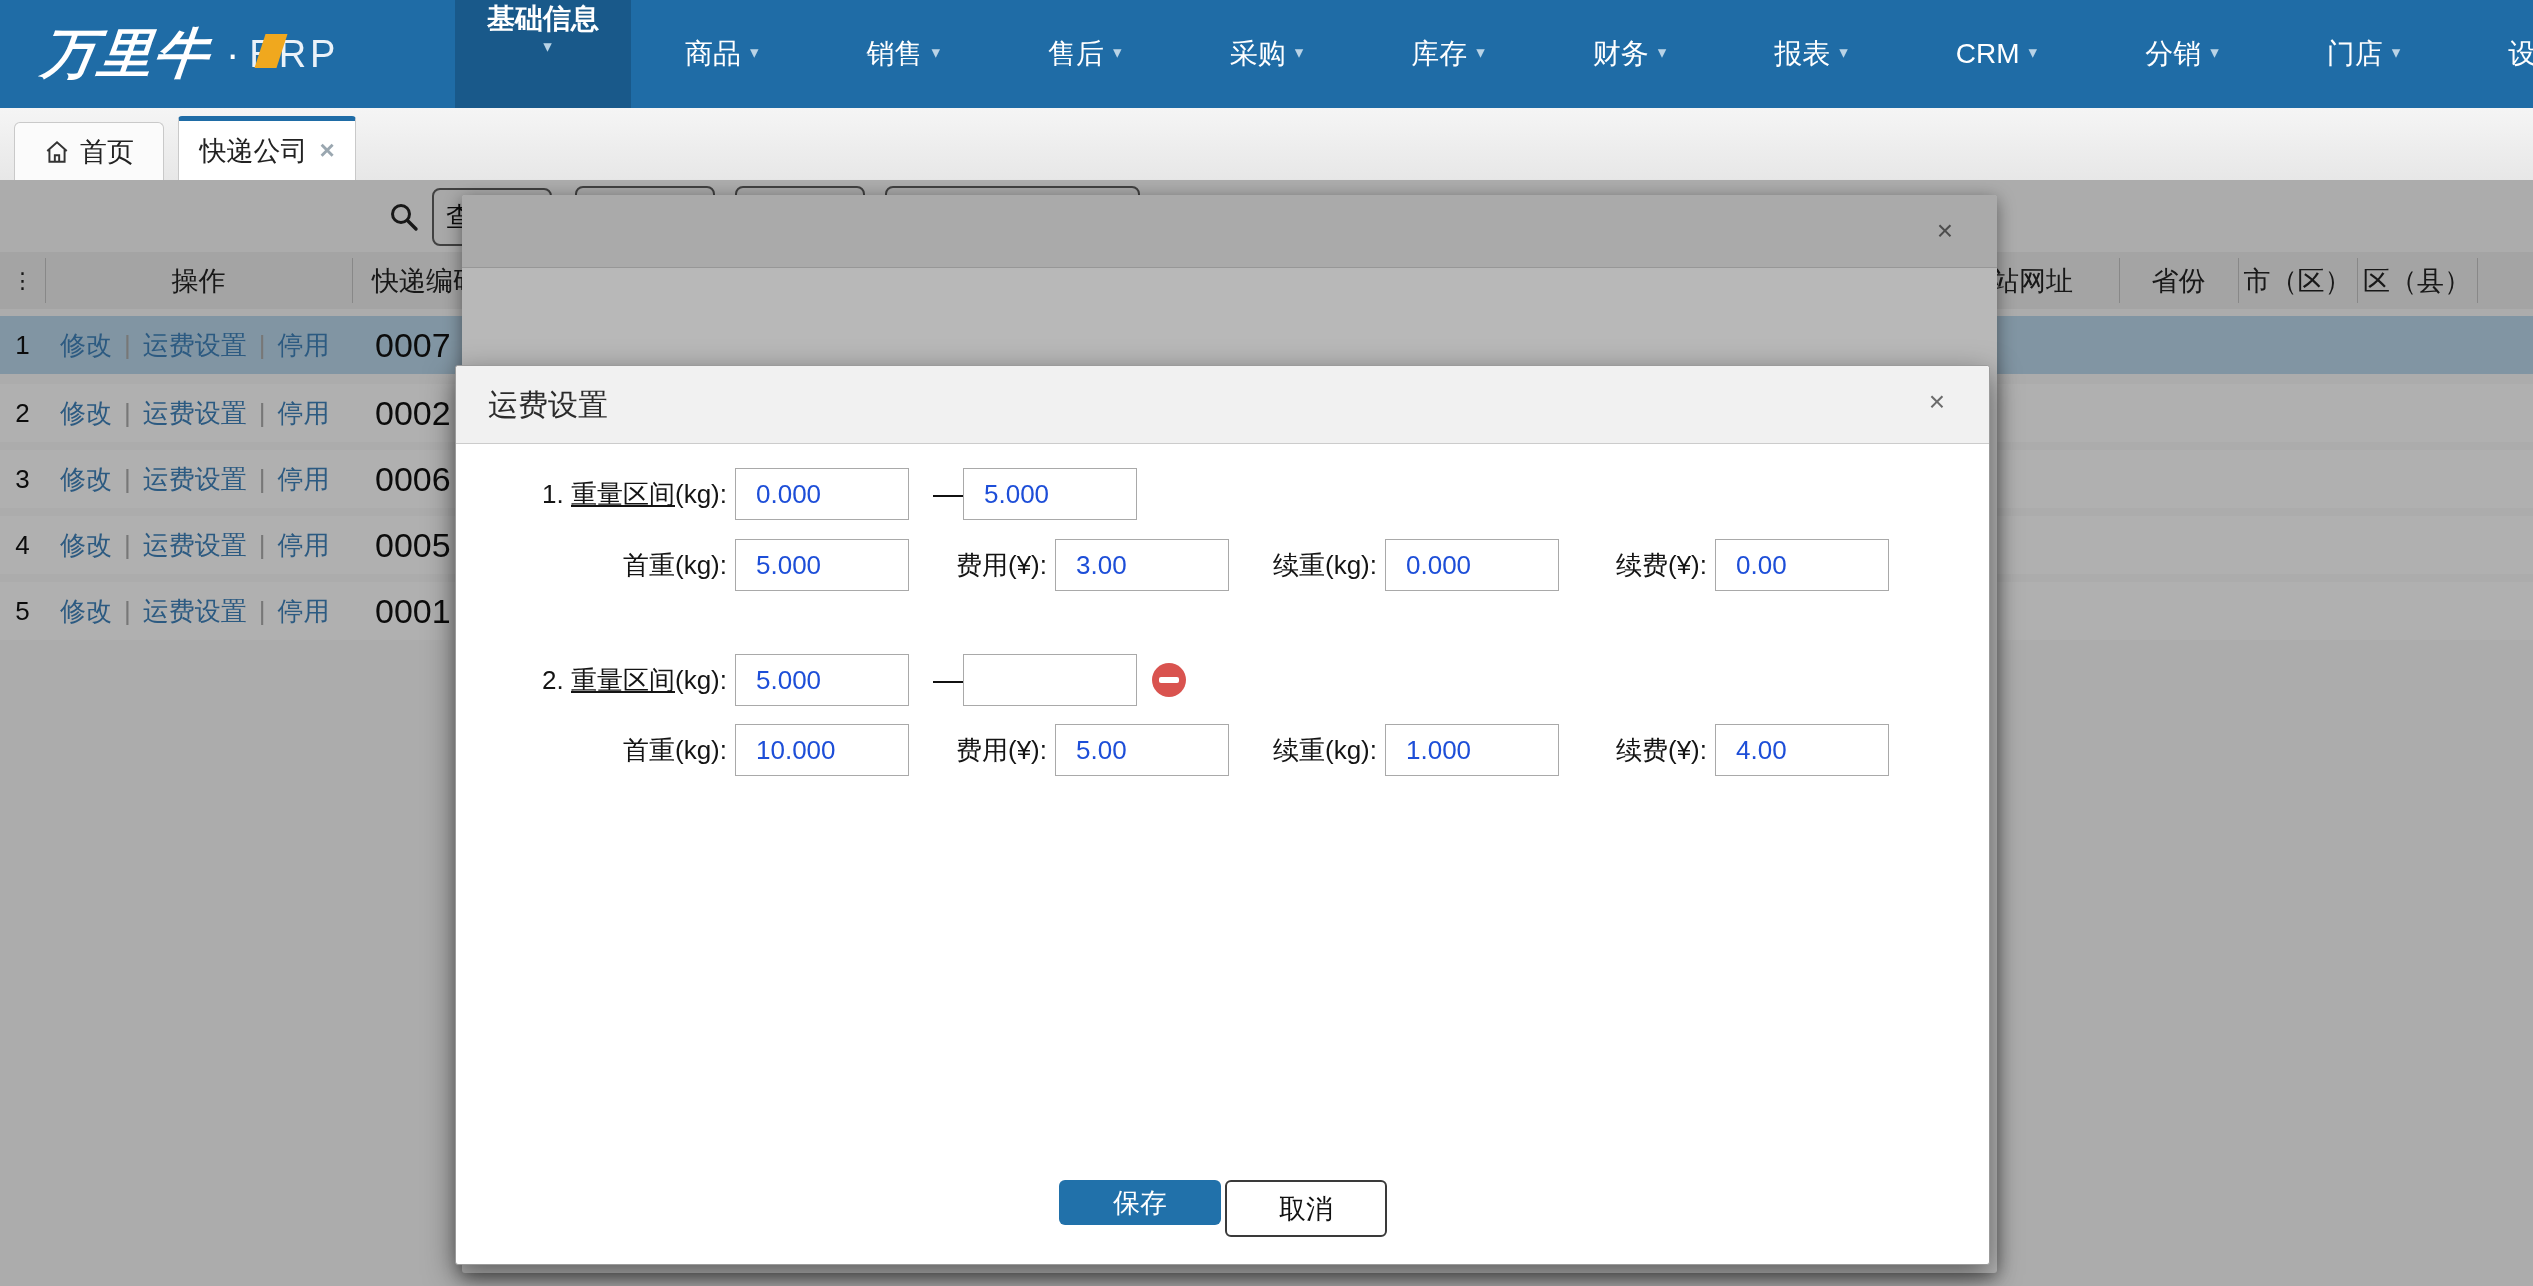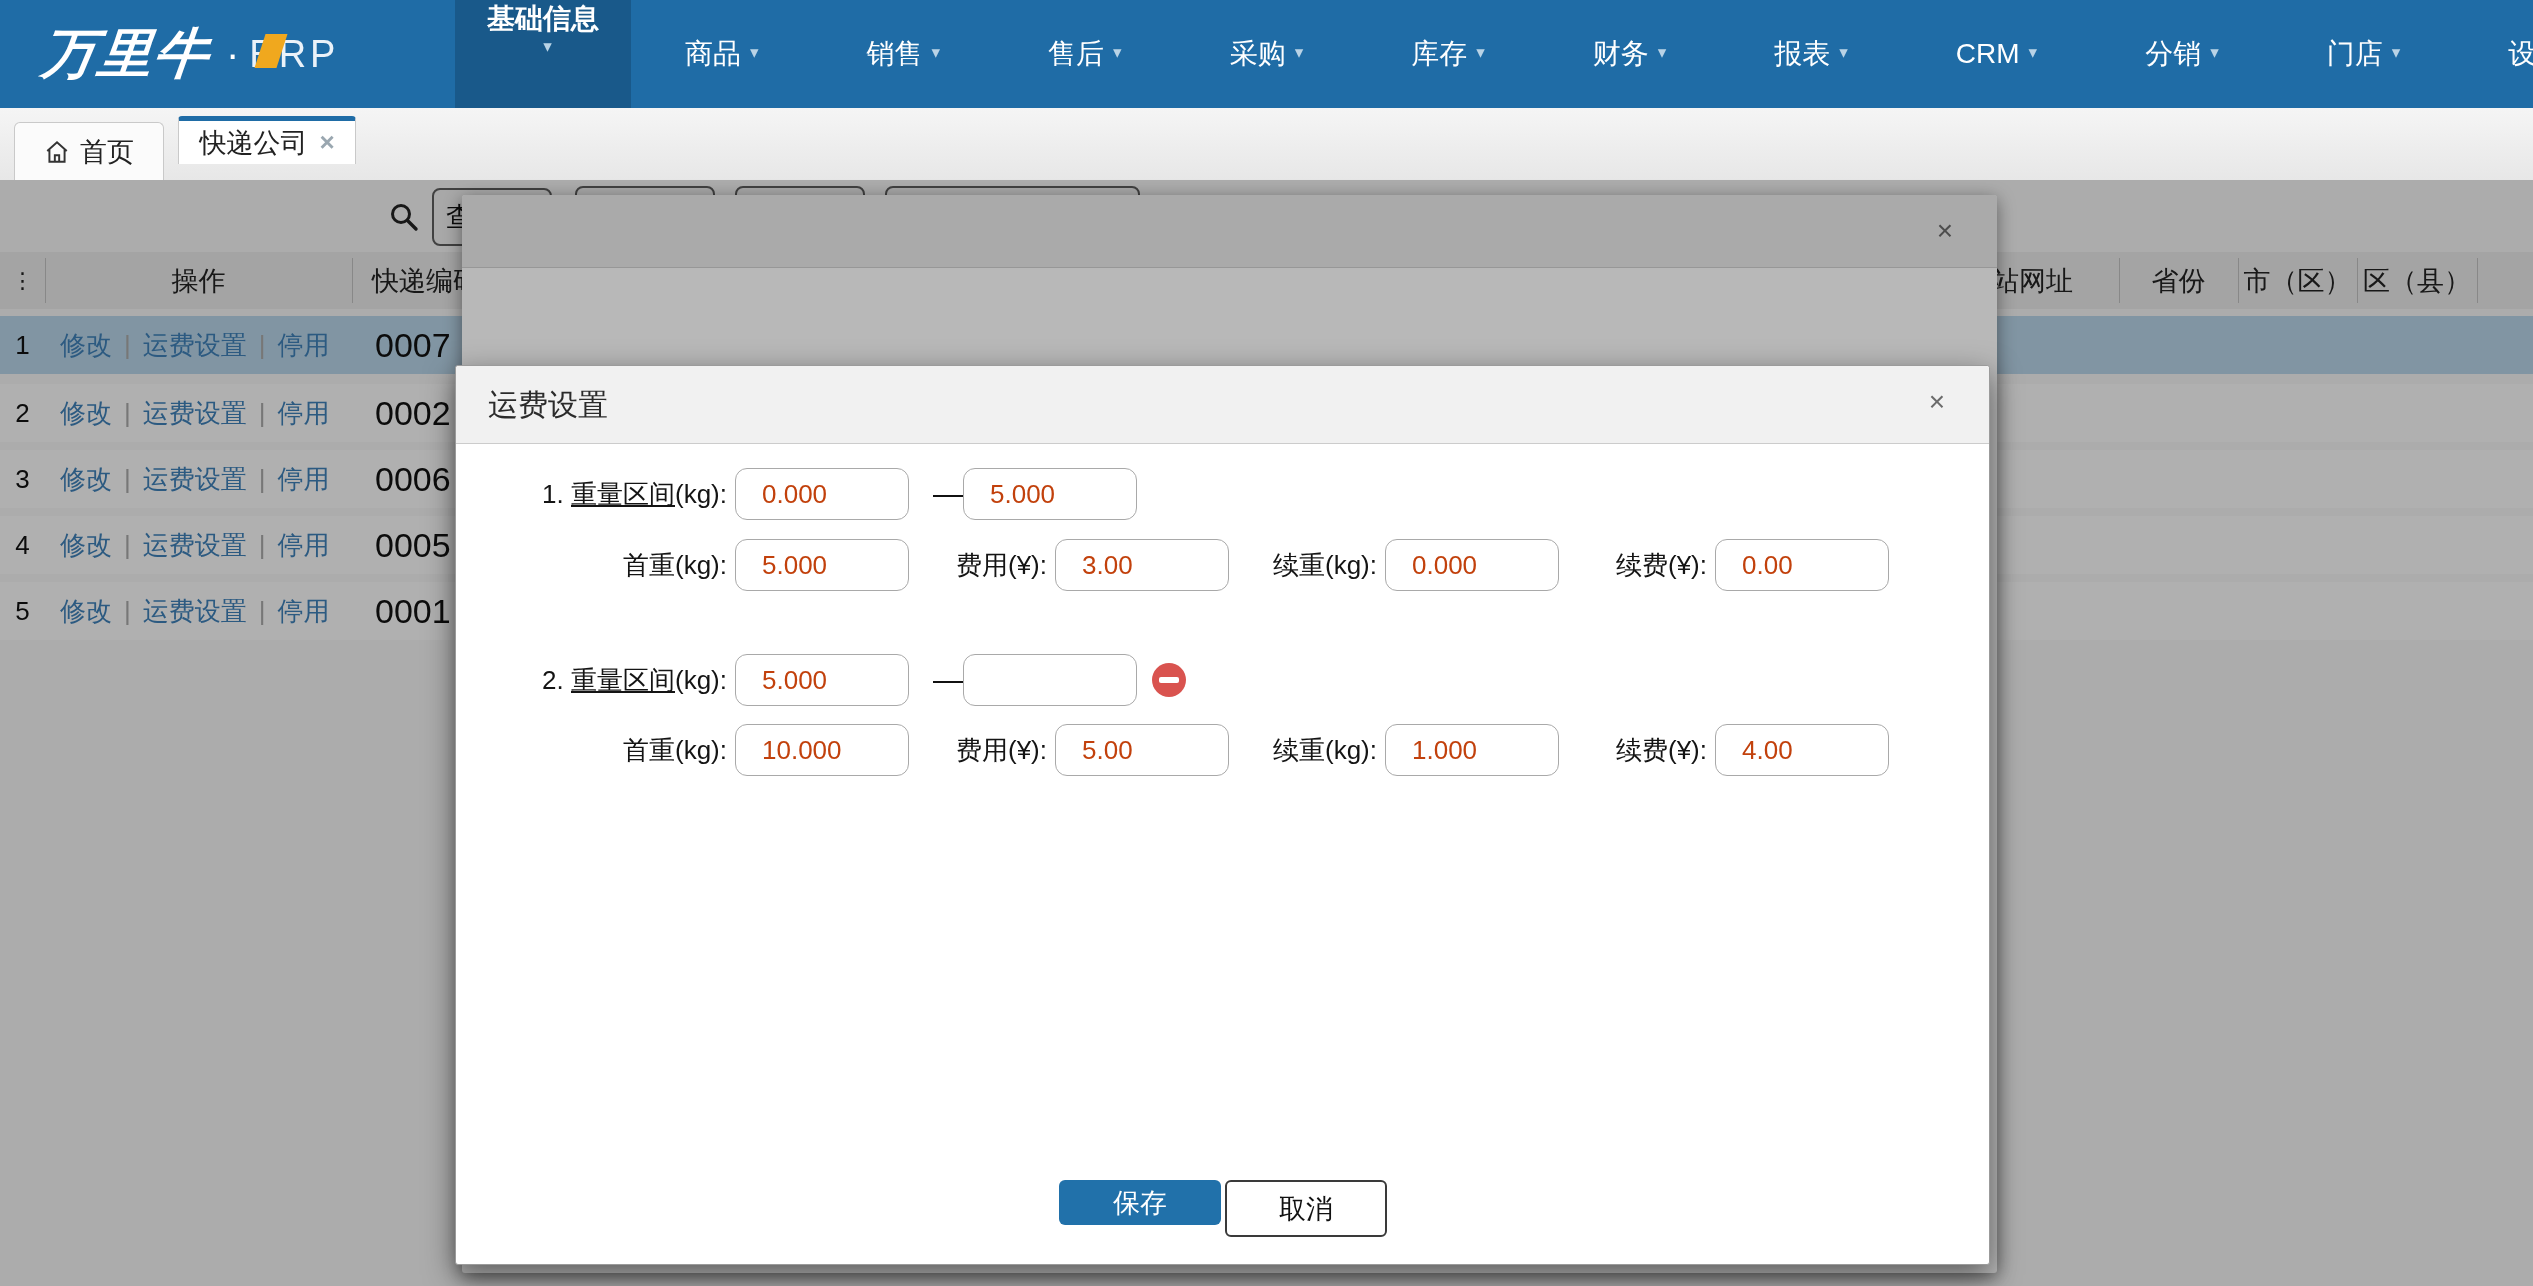--- a/index.html
+++ b/index.html
@@ -13,21 +13,21 @@
   .logo-dot{color:#fff;font-size:40px;margin:0 10px 0 16px;}
   .logo-erp{color:#eaf2f9;font-size:38px;letter-spacing:4px;font-weight:300;}
   .navitems{position:absolute;left:455px;top:0;height:108px;display:flex;}
   .nav-item{height:108px;display:flex;align-items:center;padding:0 54px;color:#fff;font-size:28px;cursor:pointer;white-space:nowrap;}
   .nav-item.active{background:var(--nav-active-bg);font-weight:bold;padding:0 32px;flex-direction:column;}
   .caret{font-size:17px;color:#b9d3e6;margin-left:9px;transform:translateY(-2px);}
   
   .tabbar{position:absolute;left:0;top:108px;width:2533px;height:72px;background:linear-gradient(#f5f5f5,#e7e7e7);}
   .tab{position:absolute;display:flex;align-items:center;justify-content:center;gap:10px;font-size:27px;color:#222;cursor:pointer;box-sizing:border-box;}
   .tab-home{left:14px;top:14px;width:150px;height:58px;background:#fbfbfb;border:1px solid #c9c9c9;border-bottom:none;border-radius:6px 6px 0 0;}
-  .tab-active{left:178px;top:8px;width:178px;height:48px;background:#ffffff;border:1px solid #c9c9c9;border-bottom:none;border-top:5px solid var(--tab-accent);border-radius:4px 4px 0 0;}
+  .tab-active{left:178px;top:8px;width:178px;height:64px;background:#ffffff;border:1px solid #c9c9c9;border-bottom:none;border-top:5px solid var(--tab-accent);border-radius:4px 4px 0 0;}
   .tab-close{color:#9aa7b0;font-size:26px;font-weight:bold;margin-left:2px;cursor:pointer;}
   
   .content{position:absolute;left:0;top:180px;width:2533px;height:1106px;background:#efefef;}
   .searchbox{position:absolute;left:16px;top:8px;width:412px;height:58px;box-sizing:border-box;border:2px solid #7a7a7a;border-radius:8px;background:#f6f6f6;font-size:25px;font-style:italic;color:#555;padding:0 56px 0 14px;outline:none;}
   .searchbox::placeholder{color:#777;font-style:italic;}
   .search-ic{position:absolute;left:388px;top:21px;width:32px;height:32px;}
   .toolbtn{position:absolute;top:8px;height:58px;box-sizing:border-box;border:2px solid #5a5a5a;border-radius:8px;background:#e9e9e9;font-size:27px;color:#111;display:flex;align-items:center;padding:0 12px;}
   .thead{position:absolute;left:0;top:72px;width:2533px;height:57px;background:#e3e3e3;}
   .th{position:absolute;top:0;height:57px;display:flex;align-items:center;justify-content:center;font-size:27px;color:#222;}
   .th-div{position:absolute;top:6px;width:1px;height:45px;background:#bdbdbd;}
@@ -49,21 +49,21 @@
   .radio{position:absolute;top:11px;width:26px;height:26px;border-radius:50%;box-sizing:border-box;cursor:pointer;}
   .radio.sel{border:3px solid var(--radio-blue);background:#fff;}
   .radio.sel::after{content:"";position:absolute;left:4px;top:4px;width:12px;height:12px;border-radius:50%;background:var(--radio-blue);}
   .radio.unsel{border:2px solid #9a9a9a;background:#fff;}
   .radio-label{position:absolute;top:0;height:52px;display:flex;align-items:center;font-size:27px;font-weight:bold;color:#1c1c1c;}
   .modal-front{position:absolute;left:455px;top:365px;width:1535px;height:900px;background:#fff;border:1px solid #9b9b9b;border-radius:3px;box-shadow:0 10px 30px rgba(0,0,0,0.5);z-index:50;box-sizing:border-box;}
   .mf-head{position:absolute;left:0;top:0;width:100%;height:78px;background:#f1f1f1;border-bottom:1px solid #cccccc;border-radius:3px 3px 0 0;box-sizing:border-box;}
   .mf-title{position:absolute;left:32px;top:0;height:78px;display:flex;align-items:center;font-size:30px;color:#2b2b2b;}
   .flabel{position:absolute;height:52px;display:flex;align-items:center;justify-content:flex-end;font-size:26px;color:#141414;white-space:nowrap;}
   .flabel .u{text-decoration:underline;}
-  .finput{position:absolute;width:174px;height:52px;box-sizing:border-box;border:1px solid #a9a9a9;border-radius:12px;font-size:26px;color:#c2410c;padding:0 26px;outline:none;background:#fff;font-family:"Liberation Sans",sans-serif;}
+  .finput{position:absolute;width:174px;height:52px;box-sizing:border-box;border:1px solid #a9a9a9;border-radius:0;font-size:26px;color:#1d4ed8;padding:0 20px;outline:none;background:#fff;font-family:"Liberation Sans",sans-serif;}
   .fdash{position:absolute;height:52px;display:flex;align-items:center;font-size:30px;color:#111;}
   .minus-ic{position:absolute;width:34px;height:34px;border-radius:50%;background:var(--danger);cursor:pointer;}
   .minus-ic::after{content:"";position:absolute;left:7px;top:14px;width:20px;height:6px;border-radius:2px;background:#fff;}
   .add-btn{position:absolute;left:102px;top:727px;width:270px;height:50px;box-sizing:border-box;border:2px solid #3a3a3a;border-radius:8px;background:#fff;display:flex;align-items:center;justify-content:center;gap:14px;font-size:25px;color:#111;cursor:pointer;}
   .plus-ic{width:30px;height:30px;border-radius:50%;background:var(--success);position:relative;}
   .plus-ic::before,.plus-ic::after{content:"";position:absolute;background:#fff;border-radius:1px;}
   .plus-ic::before{left:7px;top:13px;width:16px;height:4px;}
   .plus-ic::after{left:13px;top:7px;width:4px;height:16px;}
   .save-btn{position:absolute;left:603px;top:814px;width:162px;height:45px;background:var(--save-bg);color:#fff;font-size:27px;border:none;border-radius:6px;cursor:pointer;font-family:"Liberation Sans",sans-serif;}
   .cancel-btn{position:absolute;left:769px;top:814px;width:162px;height:57px;background:#fff;color:#111;font-size:27px;border:2px solid #3a3a3a;border-radius:6px;box-sizing:border-box;cursor:pointer;font-family:"Liberation Sans",sans-serif;}

